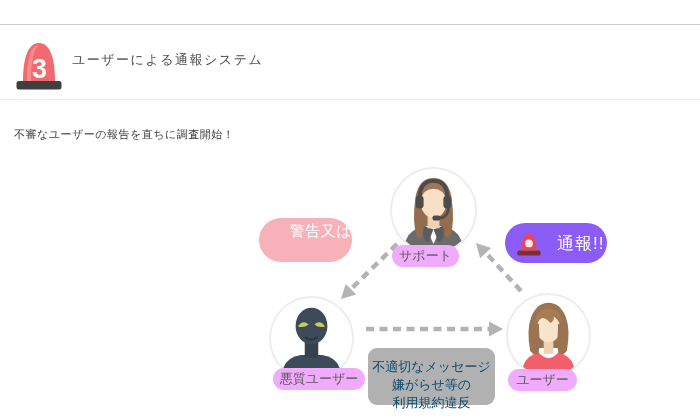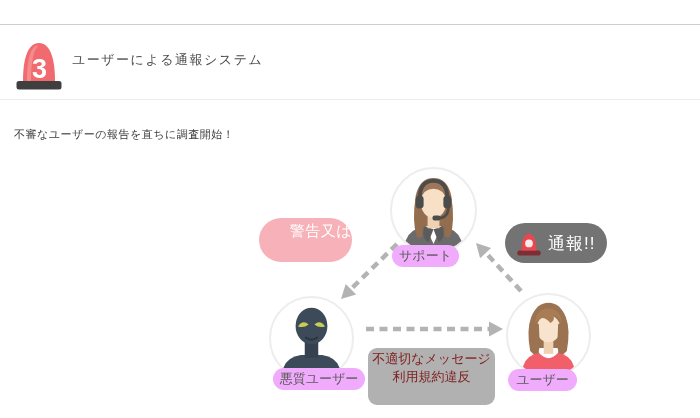--- a/index.html
+++ b/index.html
@@ -45,31 +45,31 @@
   .user-pill      { left:508px; top:369px; width:69px; }
 
   .warning-bubble {
     position:absolute; left:259px; top:218px; width:93px; height:44px;
     background:#f6b2b8; border-radius:22px; color:#fff; font-size:15px;
     line-height:19px; text-align:right; padding-top:3px; box-sizing:border-box;
     letter-spacing:0.5px;
   }
   .report-bubble {
     position:absolute; left:505px; top:223px; width:102px; height:40px;
-    background:#737373; border-radius:20px; color:#fff; font-size:17px;
-    display:flex; align-items:center; gap:6px; padding-left:11px; box-sizing:border-box;
+    background:#8b5cf6; border-radius:20px; color:#fff; font-size:17px;
+    display:flex; align-items:center; gap:15px; padding-left:11px; box-sizing:border-box;
     letter-spacing:1px;
   }
   .report-siren { width:26px; height:26px; flex:0 0 26px; }
   .report-siren svg { width:100%; height:100%; display:block; }
 
   .violation-box {
     position:absolute; left:368px; top:348px; width:127px; height:57px;
-    background:#b1b1b1; border-radius:9px; color:#7f1d1d; font-size:13px;
-    line-height:18px; text-align:center; padding-top:2px; box-sizing:border-box;
+    background:#b1b1b1; border-radius:9px; color:#0c4a6e; font-size:13px;
+    line-height:18px; text-align:center; padding-top:10px; box-sizing:border-box;
     white-space:nowrap;
   }
 </style>
 </head>
 <body>
 
 <div class="page">
 
   <div class="top-border"></div>
 
@@ -158,16 +158,17 @@
         <rect x="1.5" y="22" width="25" height="5.5" rx="2" fill="#7e2d34"></rect>
         <path d="M6,22 C6,11 9,4 14,4 C19,4 22,11 22,22 Z" fill="#e8474f"></path>
         <circle cx="14" cy="14.5" r="4.2" fill="#fdeaea"></circle>
       </svg>
     </span>
     <span>通報!!</span>
   </div>
 
   <div class="violation-box">
     <div>不適切なメッセージ</div>
+    <div>嫌がらせ等の</div>
     <div>利用規約違反</div>
   </div>
 
 </div>
 
 </body></html>

